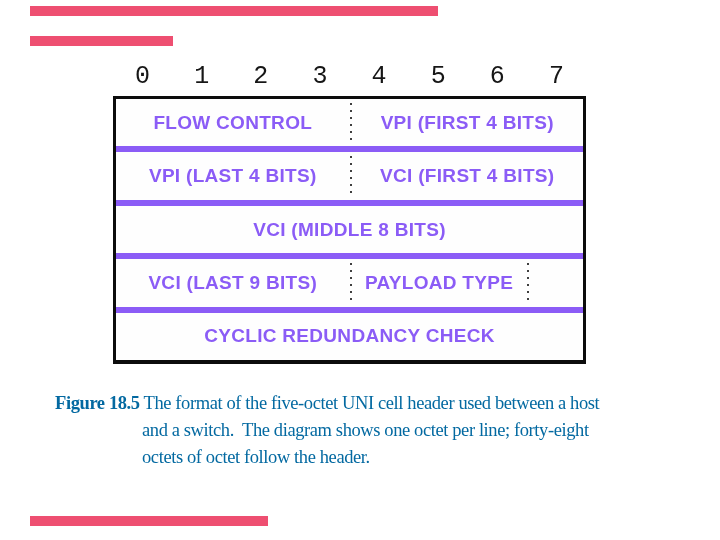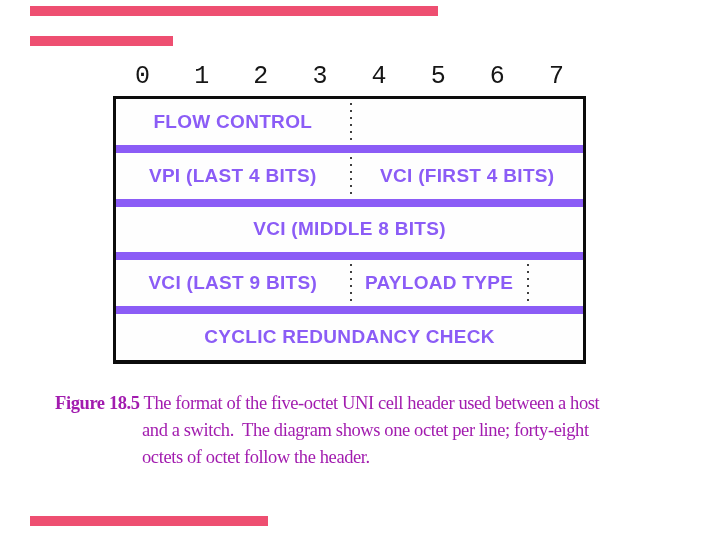--- a/index.html
+++ b/index.html
@@ -32,21 +32,21 @@
     position: absolute; left: 113px; top: 96px;
     width: 473px; height: 268px;
     box-sizing: border-box;
     border: 3px solid #0c0c0c;
     border-bottom-width: 4px;
     display: flex; flex-direction: column;
     background: #fefefe;
   }
   .trow {
     flex: 1; display: flex; align-items: stretch;
-    border-top: 8px solid #8b5cf6;
+    border-top: 6px solid #8b5cf6;
     min-height: 0;
   }
   .trow:first-child { border-top: none; }
   .cell {
     display: flex; align-items: center; justify-content: center;
     font-weight: bold; font-size: 19px; letter-spacing: 0.3px;
     color: #8b5cf6; white-space: nowrap;
     box-sizing: border-box;
   }
   .w-half { width: 50%; }
@@ -56,21 +56,21 @@
   .vdot {
     width: 2px; margin: 4px 0;
     background-image: repeating-linear-gradient(to bottom, #3f3f3f 0px, #3f3f3f 2px, transparent 2px, transparent 7px);
   }
 
   
   .cap {
     position: absolute;
     font-family: "Liberation Serif", serif;
     font-size: 18.5px; letter-spacing: -0.4px;
-    color: #a21caf; white-space: pre; line-height: 22px;
+    color: #0369a1; white-space: pre; line-height: 22px;
   }
   #cap-line-1 { left: 55px;  top: 392px; }
   #cap-line-2 { left: 142px; top: 419px; }
   #cap-line-3 { left: 142px; top: 446px; }
   .cap b { font-weight: bold; }
 </style>
 </head>
 <body>
 
 <div class="scanbar" id="bar-top-1" style="background-color: rgb(238, 79, 113);"></div>
@@ -86,20 +86,21 @@
   <span>5</span>
   <span>6</span>
   <span>7</span>
 </div>
 
 <div class="cellbox">
 
   <div class="trow">
     <div class="cell w-half">FLOW CONTROL</div>
     <div class="vdot"></div>
+    <div class="cell w-rest">VPI (FIRST 4 BITS)</div>
   </div>
 
   <div class="trow">
     <div class="cell w-half">VPI (LAST 4 BITS)</div>
     <div class="vdot"></div>
     <div class="cell w-rest">VCI (FIRST 4 BITS)</div>
   </div>
 
   <div class="trow">
     <div class="cell w-full">VCI (MIDDLE 8 BITS)</div>

